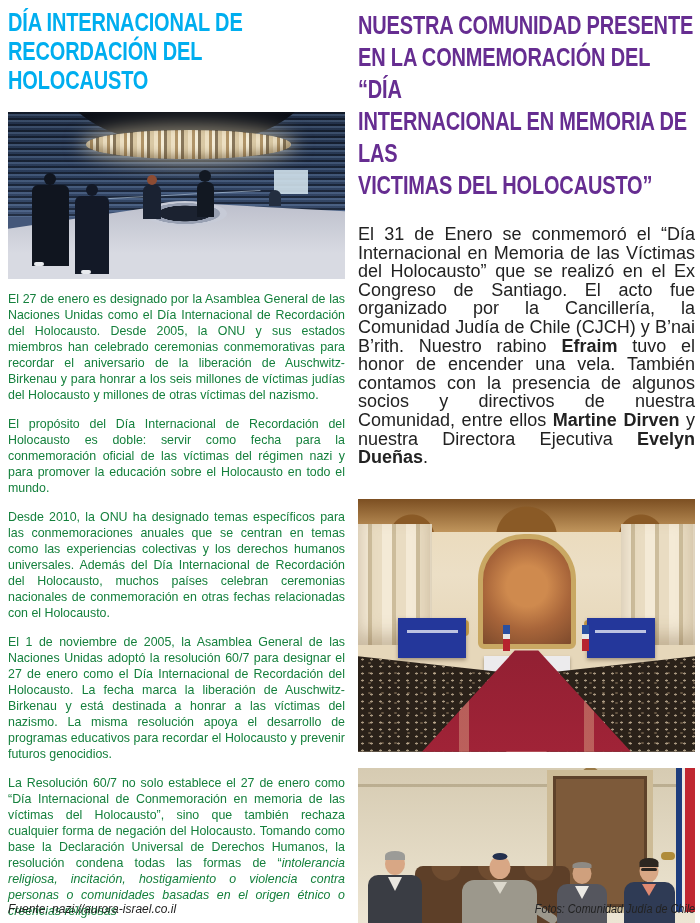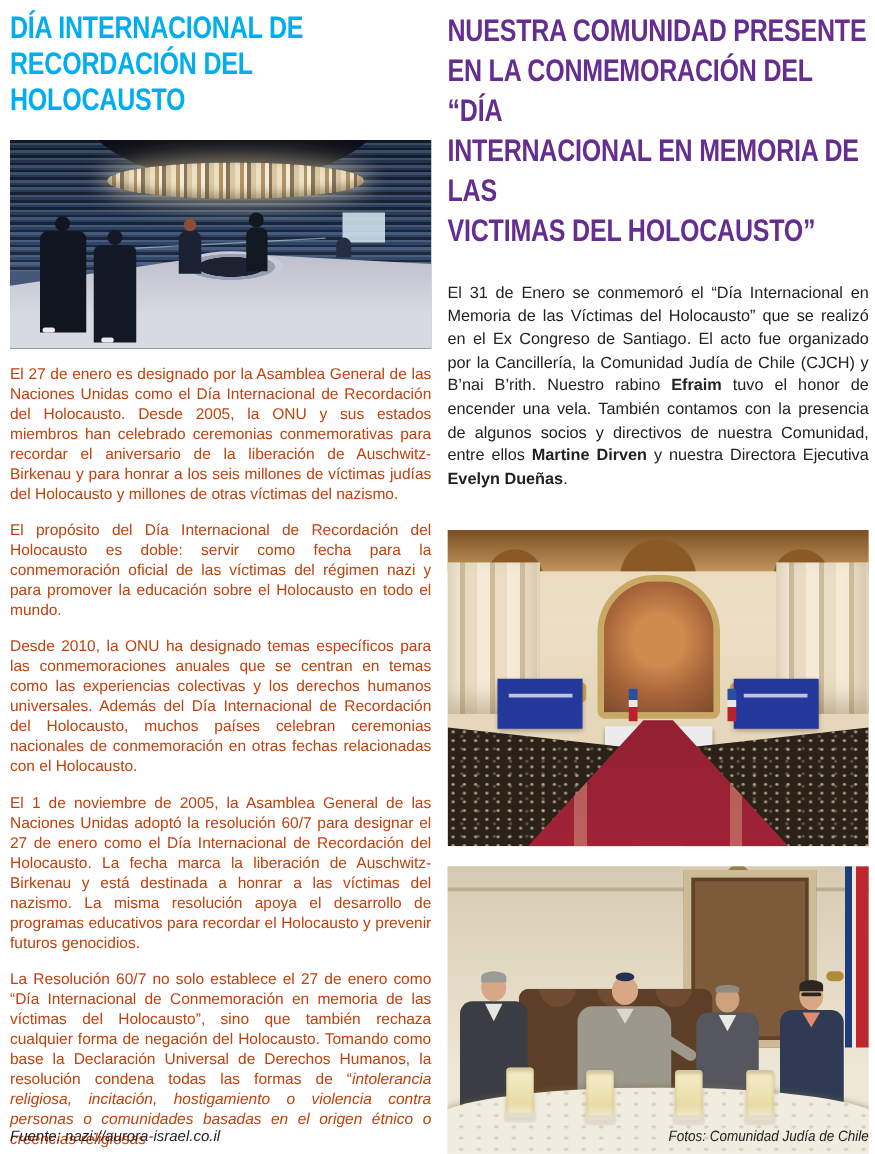--- a/index.html
+++ b/index.html
@@ -18,23 +18,23 @@
   .sec-label.cyan{color:#00AEEF;}
   .sec-label.purple{color:#662D91;}
 
   
   .title{font-weight:700;text-transform:uppercase;letter-spacing:-.2px;
          transform:scaleX(.8);transform-origin:0 0;width:125%;}
   .title.cyan{color:#00AEEF;font-size:25px;line-height:29px;margin-top:8px;}
   .title.purple{color:#662D91;font-size:25px;line-height:32px;margin-top:9px;}
 
   
-  .body-text p{margin:13px 0 0;text-align:justify;font-size:12.4px;line-height:16px;color:#c2410c;}
+  .body-text p{margin:13px 0 0;text-align:justify;font-size:12.4px;line-height:16px;color:#15803d;}
   .col-left .body-text p:first-child{margin-top:12px;}
-  .rp{margin:24px 0 0;text-align:justify;font-size:13px;line-height:18.6px;color:#222;}
+  .rp{margin:24px 0 0;text-align:justify;font-size:18px;line-height:18.6px;color:#222;}
 
   .caption{position:absolute;bottom:7px;font-style:italic;font-size:12px;color:#222;}
   .caption.right{right:0;text-align:right;transform:scaleX(.9);transform-origin:100% 50%;}
   .caption.left{left:0;}
 
   
   .img{position:relative;overflow:hidden;}
   .mem{width:337px;height:167px;margin-top:17px;
        background:linear-gradient(180deg,#1f2c42 0%,#2c3e5c 38%,#3a4d6e 58%,#45587a 62%);}
   .mem-slats{position:absolute;left:0;top:0;width:100%;height:63%;

